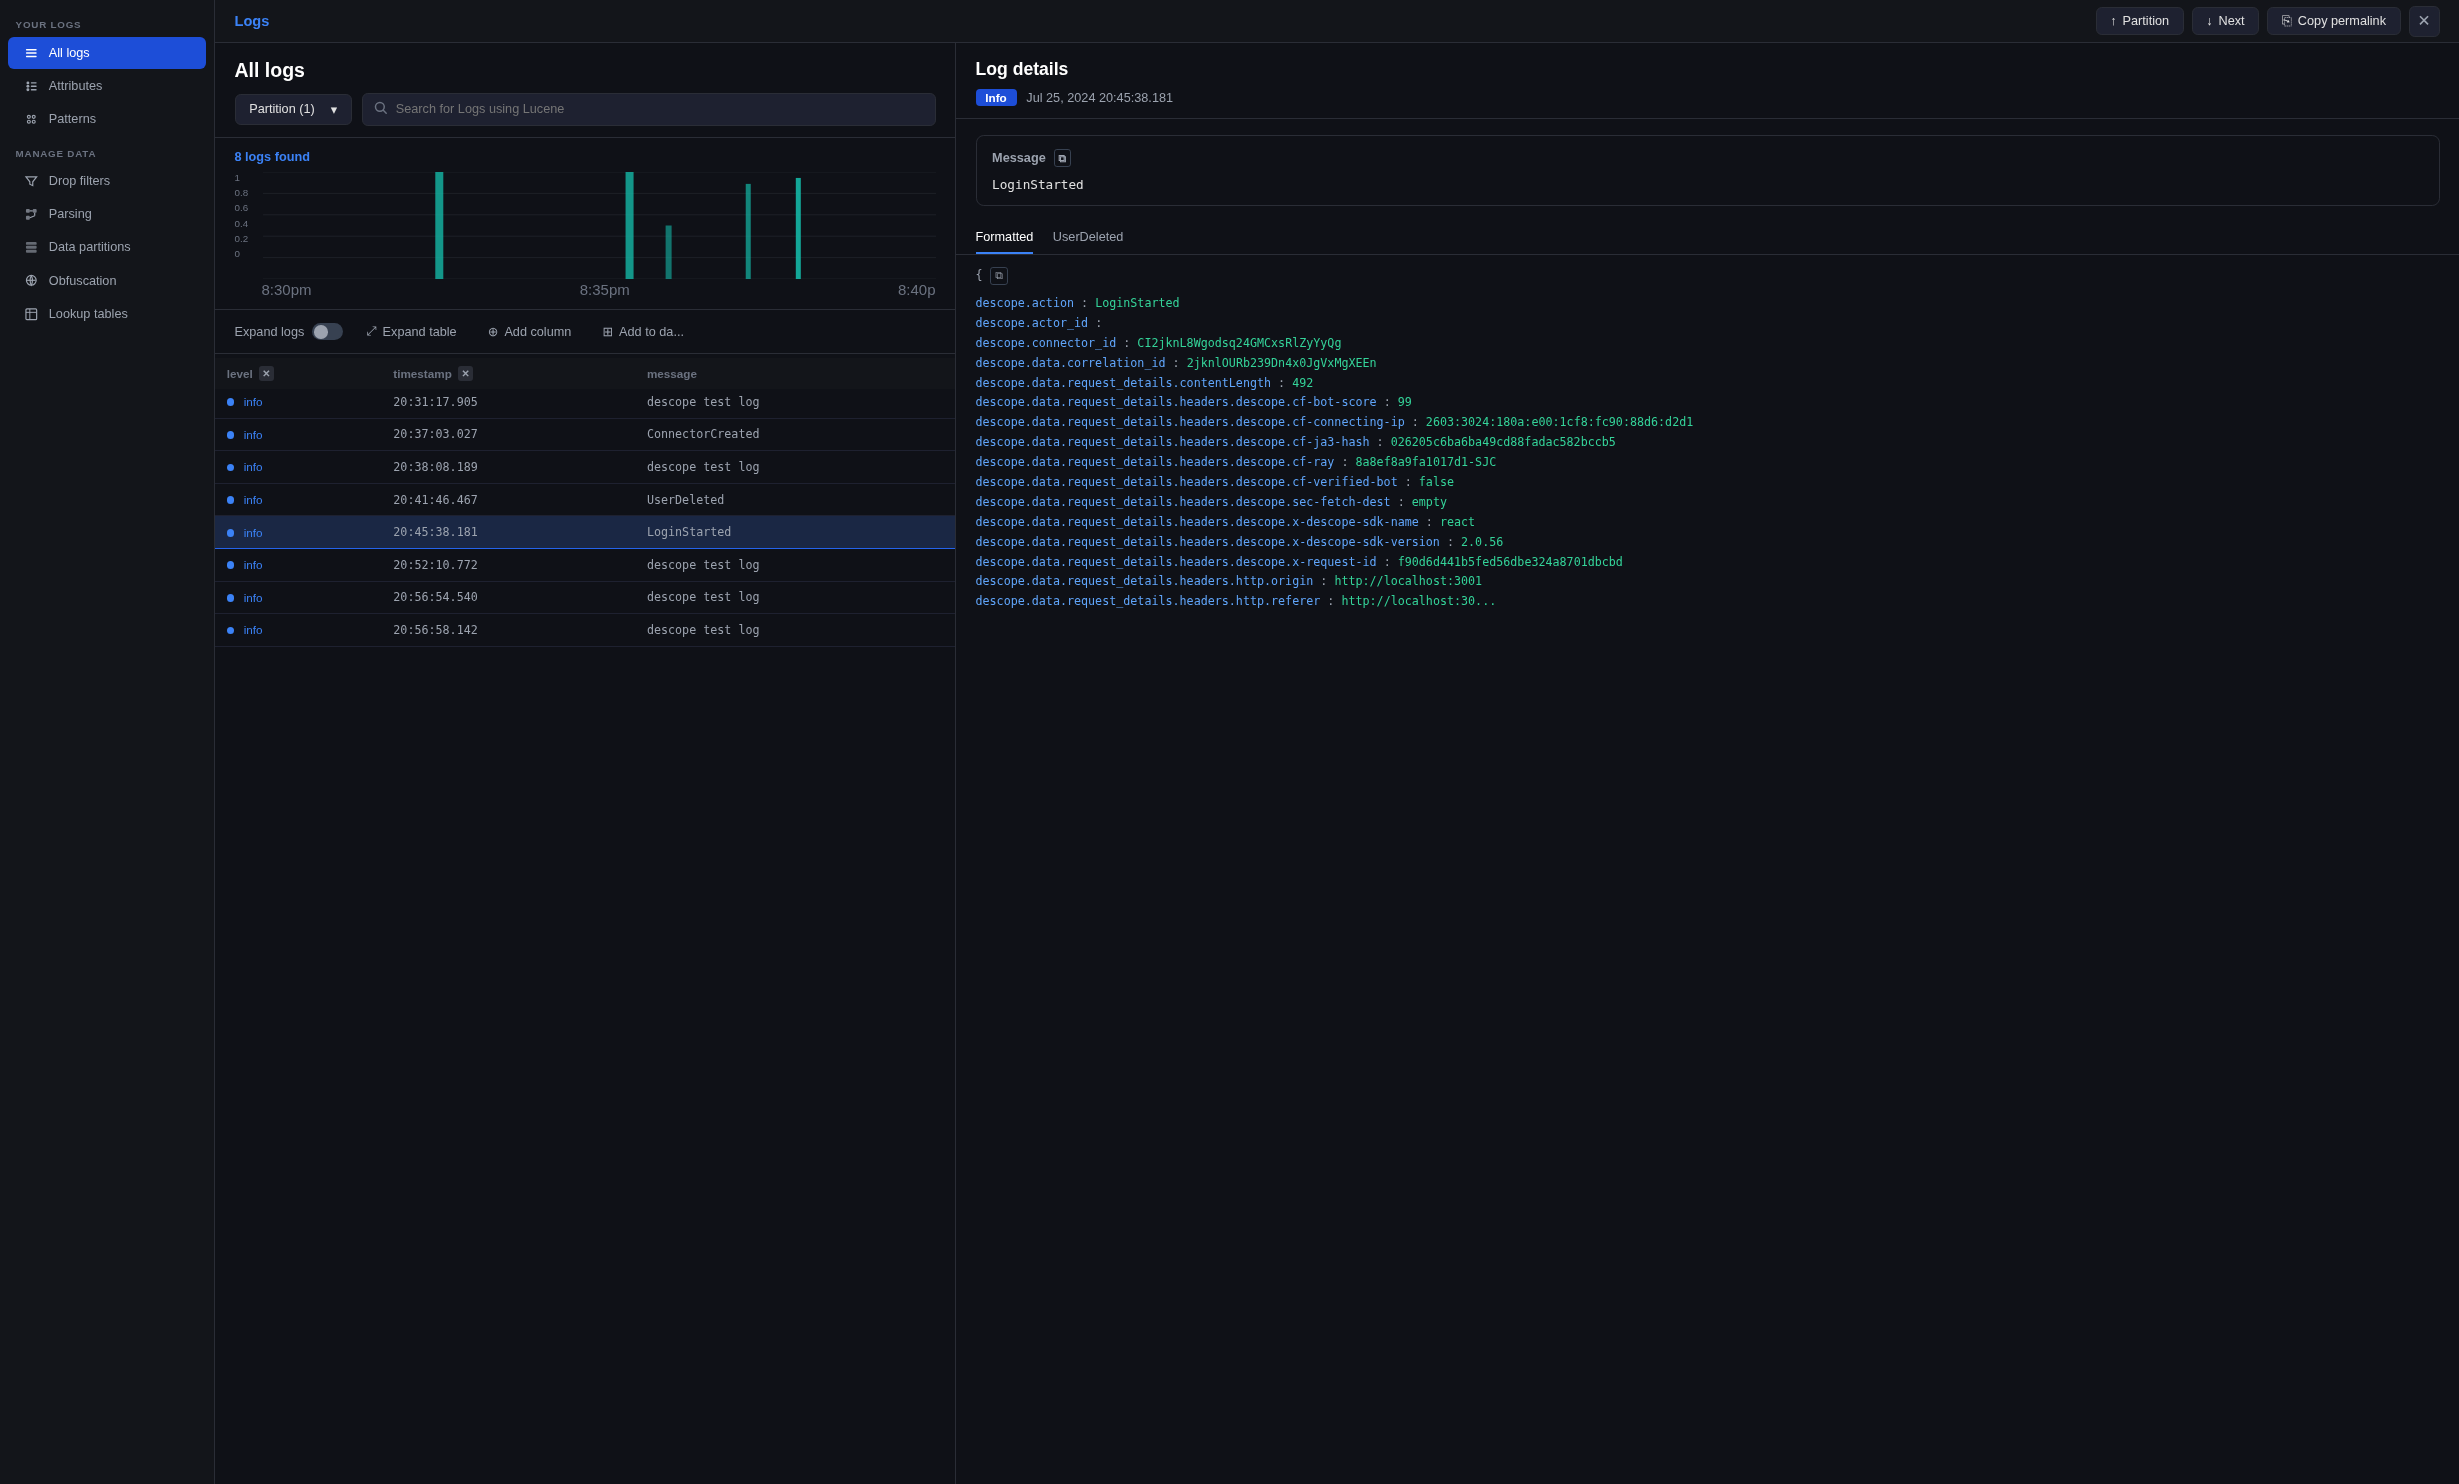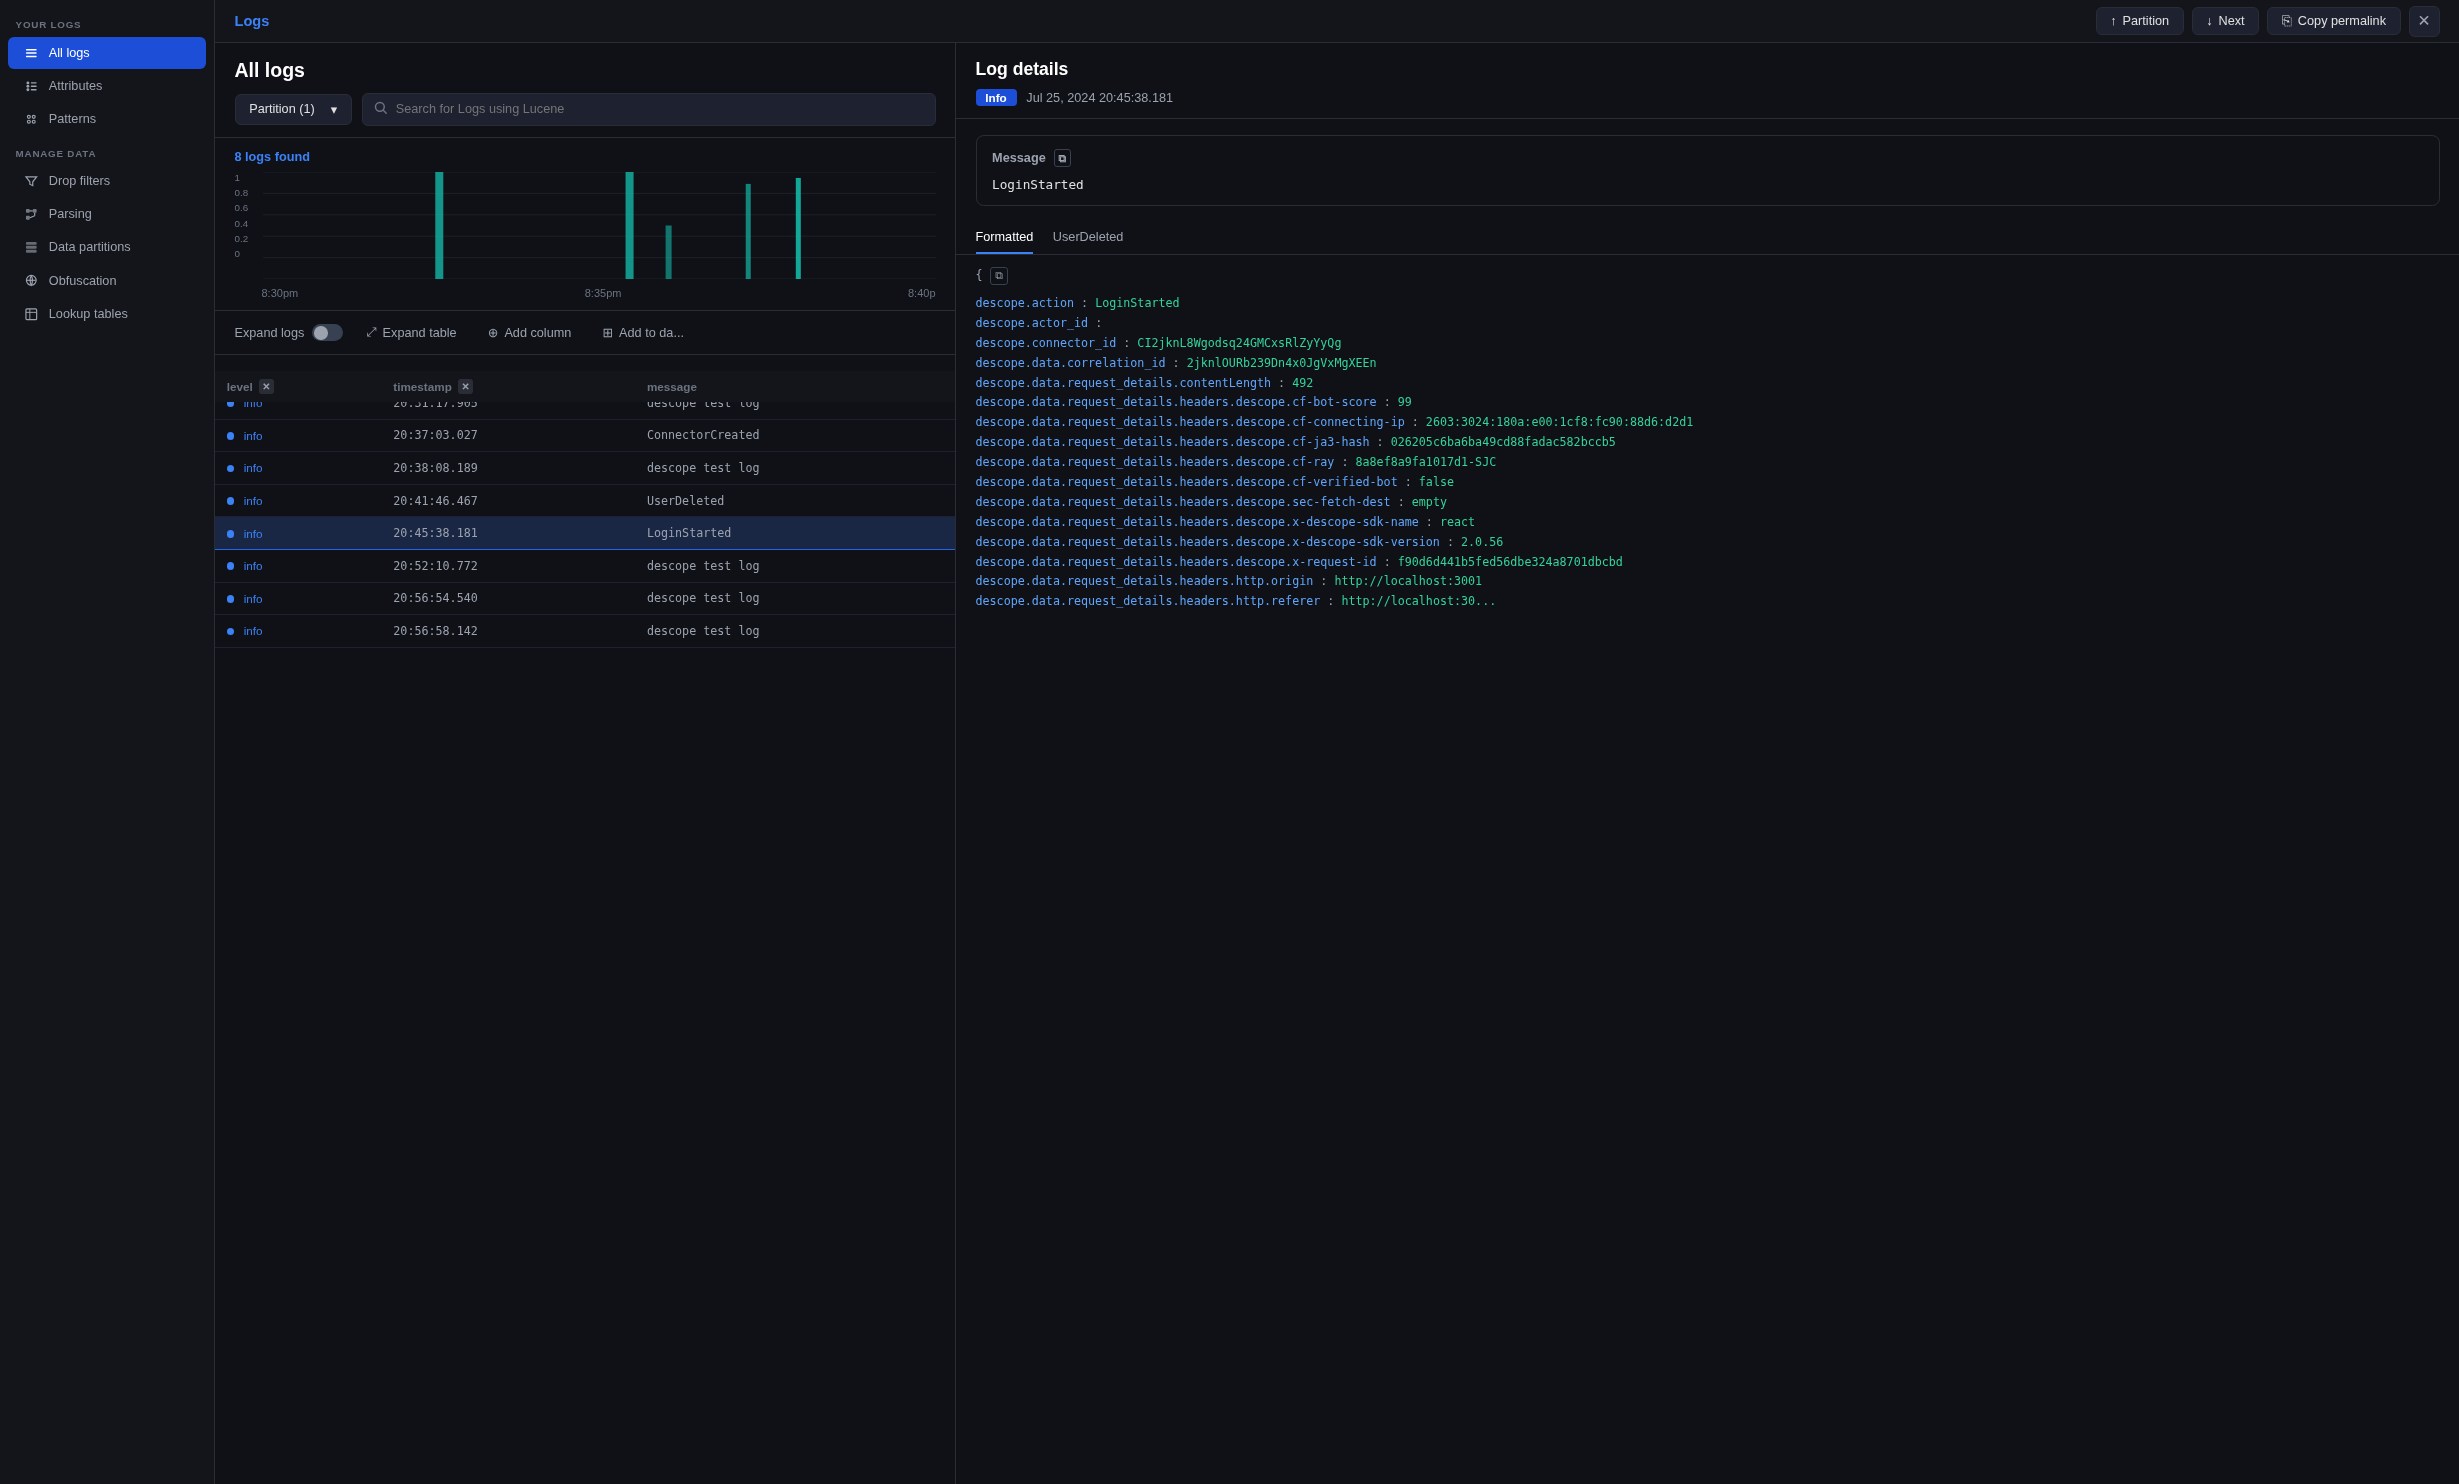--- a/index.html
+++ b/index.html
@@ -205,24 +205,24 @@
       flex-direction: column;
       justify-content: space-between;
       font-size: 9.8px;
       color: #6b7280;
       padding-right: 3.9px;
       width: 27px;
     }
     .x-labels {
       display: flex;
       justify-content: space-between;
-      font-size: 11px;
+      font-size: 15px;
       color: #6b7280;
       padding-left: 27px;
-      margin-top: 8px;
+      margin-top: 2px;
     }
 
     
     .table-controls {
       display: flex;
       align-items: center;
       gap: 15.6px;
       padding: 9.8px 19.5px;
       border-bottom: 1px solid #2a2d36;
     }
@@ -273,21 +273,21 @@
       border-collapse: collapse;
     }
     .log-table th {
       background: #13151a;
       padding: 7.8px 11.7px;
       text-align: left;
       font-size: 11.7px;
       color: #6b7280;
       border-bottom: 1px solid #2a2d36;
       position: sticky;
-      top: 16px;
+      top: 4px;
       z-index: 10;
     }
     .log-table th .th-inner {
       display: flex;
       align-items: center;
       gap: 5.9px;
     }
     .col-close {
       width: 15.6px;
       height: 15.6px;

